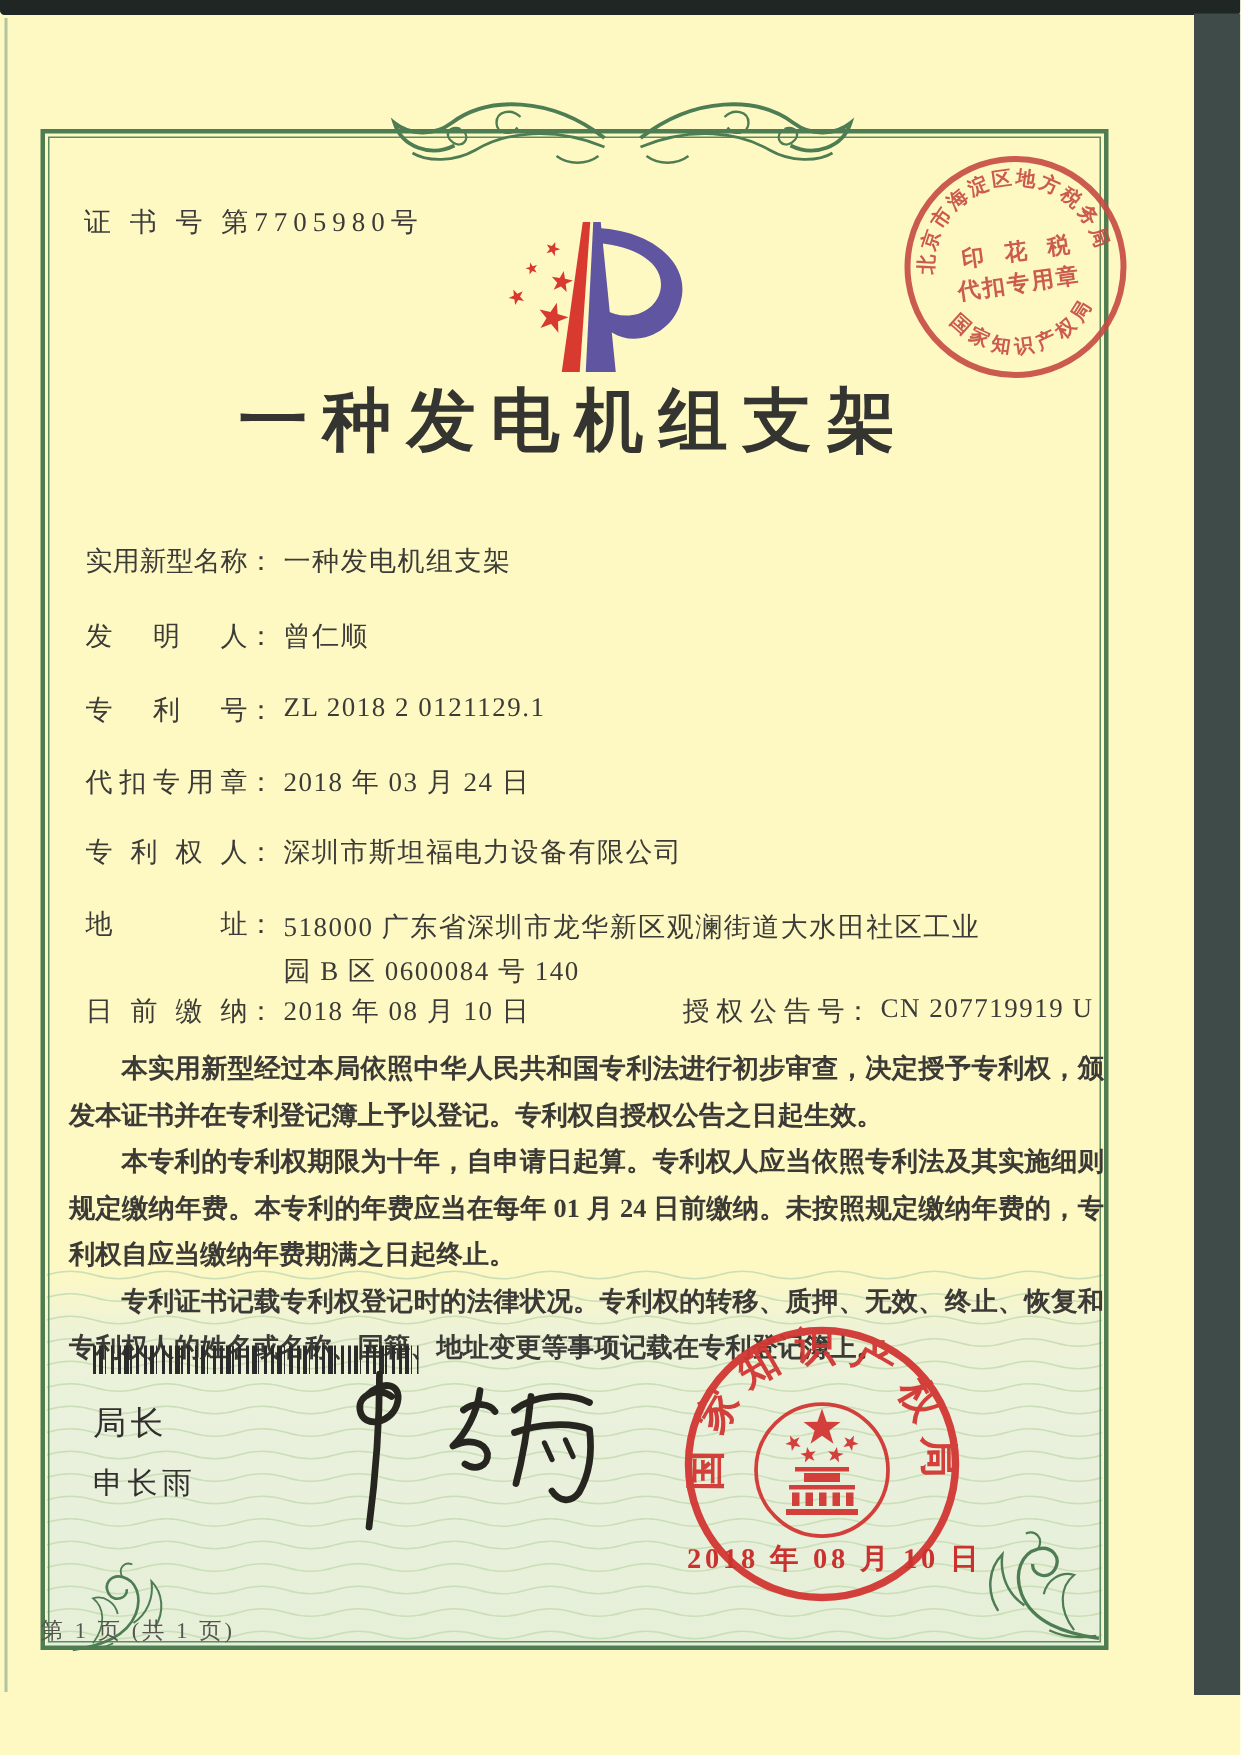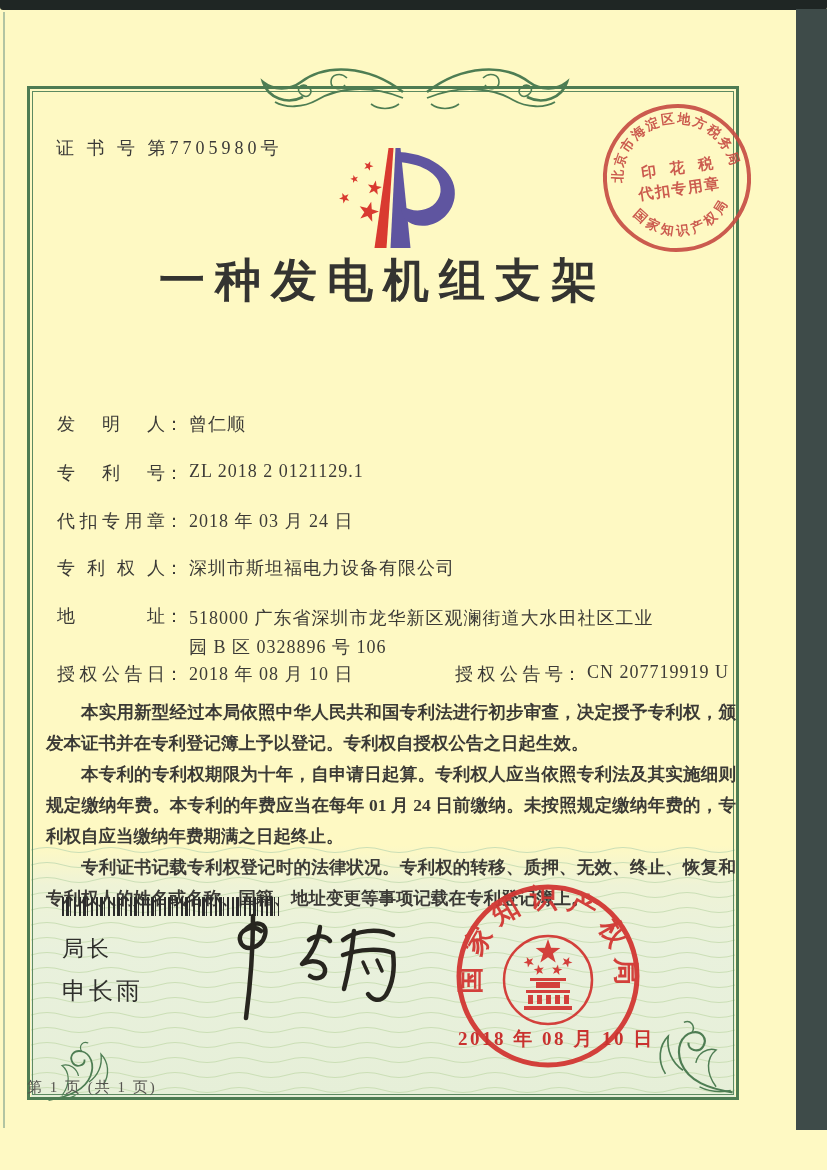--- a/index.html
+++ b/index.html
@@ -51,21 +51,21 @@
 
   .barcode{
     position:absolute;left:62px;top:897px;width:217px;height:19px;
     background:repeating-linear-gradient(90deg,
       #2b2b2b 0 2px,transparent 2px 4px,
       #2b2b2b 4px 7px,transparent 7px 8px,
       #2b2b2b 8px 9px,transparent 9px 12px,
       #2b2b2b 12px 14px,transparent 14px 17px);
   }
   .signer-title{position:absolute;left:62px;top:934px;font-size:22px;letter-spacing:3px;color:#2f2f2c;}
-  .signer-name{position:absolute;left:62px;top:975px;font-size:24px;letter-spacing:3px;color:#2f2f2c;}
+  .signer-name{position:absolute;left:62px;top:975px;font-size:20px;letter-spacing:3px;color:#2f2f2c;}
   .signature{position:absolute;left:192px;top:910px;}
 
   .seal{position:absolute;left:450px;top:878px;opacity:.95;}
   .seal-date{
     position:absolute;left:458px;top:1026px;font-size:19px;font-weight:600;
     letter-spacing:2.5px;color:#c9322f;
   }
   .tax-stamp{position:absolute;left:599px;top:100px;transform:rotate(-8deg);opacity:.9;}
 
   .page-footer{
@@ -178,37 +178,40 @@
     </defs>
     <circle cx="78" cy="78" r="72" fill="none" stroke="#c64a42" stroke-width="4"></circle>
     <text class="stamp-arc-top"><textPath href="#stampTopArc" startOffset="50%" text-anchor="middle">北京市海淀区地方税务局</textPath></text>
     <text class="stamp-arc-bottom"><textPath href="#stampBottomArc" startOffset="50%" text-anchor="middle">国家知识产权局</textPath></text>
     <text class="stamp-center1" x="82" y="73" text-anchor="middle">印 花 税</text>
     <text class="stamp-center2" x="79" y="94" text-anchor="middle">代扣专用章</text>
   </svg>
 
   <div class="cert-title">一种发电机组支架</div>
 
+  <div class="field-row" style="top:362px">
+    <span class="flabel">实用新型名称</span><span class="fcolon">：</span><span class="fvalue">一种发电机组支架</span>
+  </div>
   <div class="field-row" style="top:412px">
     <span class="flabel">发明人</span><span class="fcolon">：</span><span class="fvalue">曾仁顺</span>
   </div>
   <div class="field-row" style="top:461px">
     <span class="flabel">专利号</span><span class="fcolon">：</span><span class="fvalue">ZL 2018 2 0121129.1</span>
   </div>
   <div class="field-row" style="top:509px">
     <span class="flabel">代扣专用章</span><span class="fcolon">：</span><span class="fvalue">2018 年 03 月 24 日</span>
   </div>
   <div class="field-row" style="top:556px">
     <span class="flabel">专利权人</span><span class="fcolon">：</span><span class="fvalue">深圳市斯坦福电力设备有限公司</span>
   </div>
   <div class="field-row" style="top:604px">
-    <span class="flabel">地址</span><span class="fcolon">：</span><span class="addr-lines"><span>518000 广东省深圳市龙华新区观澜街道大水田社区工业</span><br><span>园 B 区 0328896 号 106</span></span>
+    <span class="flabel">地址</span><span class="fcolon">：</span><span class="addr-lines"><span>518000 广东省深圳市龙华新区观澜街道大水田社区工业</span><br><span>园 B 区 0600084 号 140</span></span>
   </div>
   <div class="field-row" style="top:662px;position:absolute">
-    <span class="flabel">授权公告日</span><span class="fcolon">：</span><span class="fvalue">2018 年 08 月 10 日</span>
+    <span class="flabel">日前缴纳</span><span class="fcolon">：</span><span class="fvalue">2018 年 08 月 10 日</span>
     <span class="grant-no-group">
       <span class="flabel">授权公告号</span><span class="fcolon">：</span><span class="fvalue">CN 207719919 U</span>
     </span>
   </div>
 
   <div class="body-paras">
     <p>本实用新型经过本局依照中华人民共和国专利法进行初步审查，决定授予专利权，颁发本证书并在专利登记簿上予以登记。专利权自授权公告之日起生效。</p>
     <p>本专利的专利权期限为十年，自申请日起算。专利权人应当依照专利法及其实施细则规定缴纳年费。本专利的年费应当在每年 01 月 24 日前缴纳。未按照规定缴纳年费的，专利权自应当缴纳年费期满之日起终止。</p>
     <p>专利证书记载专利权登记时的法律状况。专利权的转移、质押、无效、终止、恢复和专利权人的姓名或名称、国籍、地址变更等事项记载在专利登记簿上。</p>
   </div>

